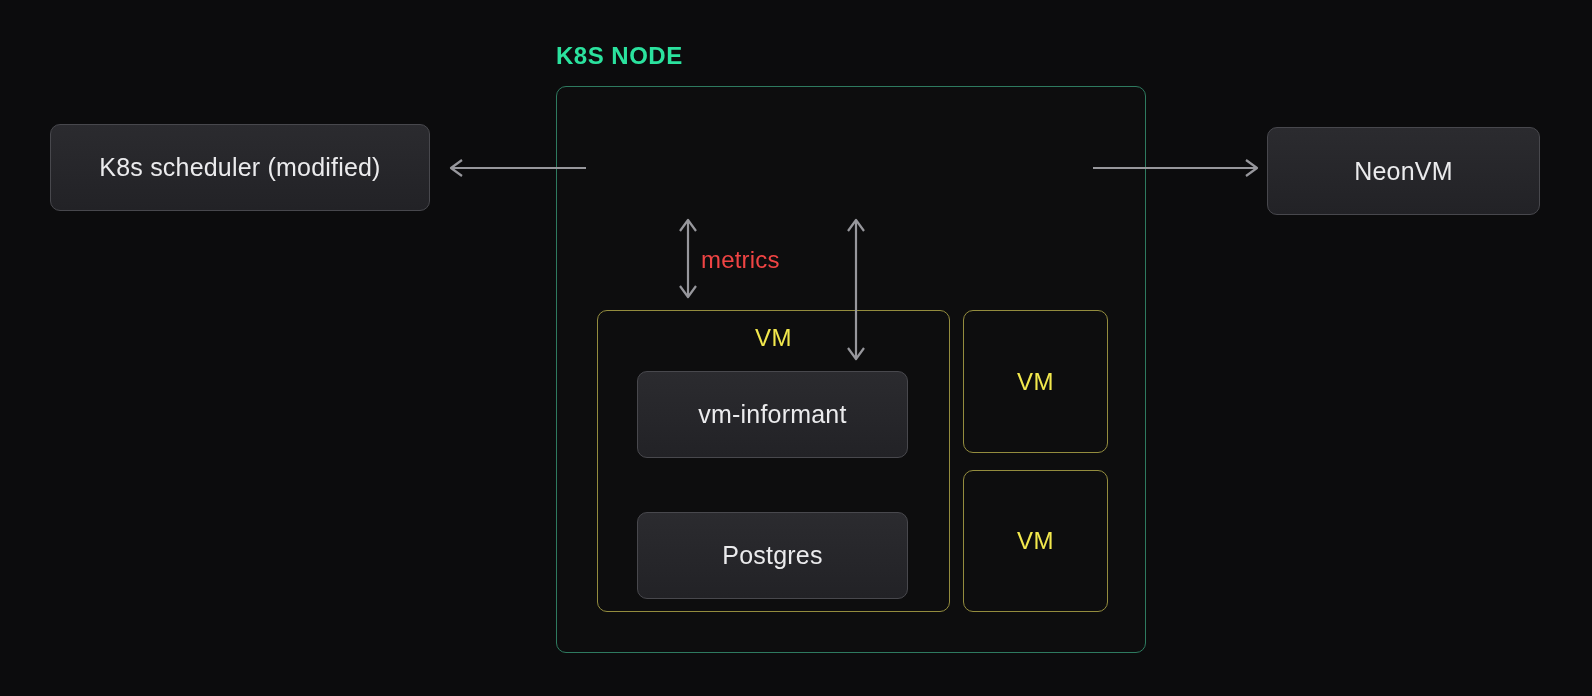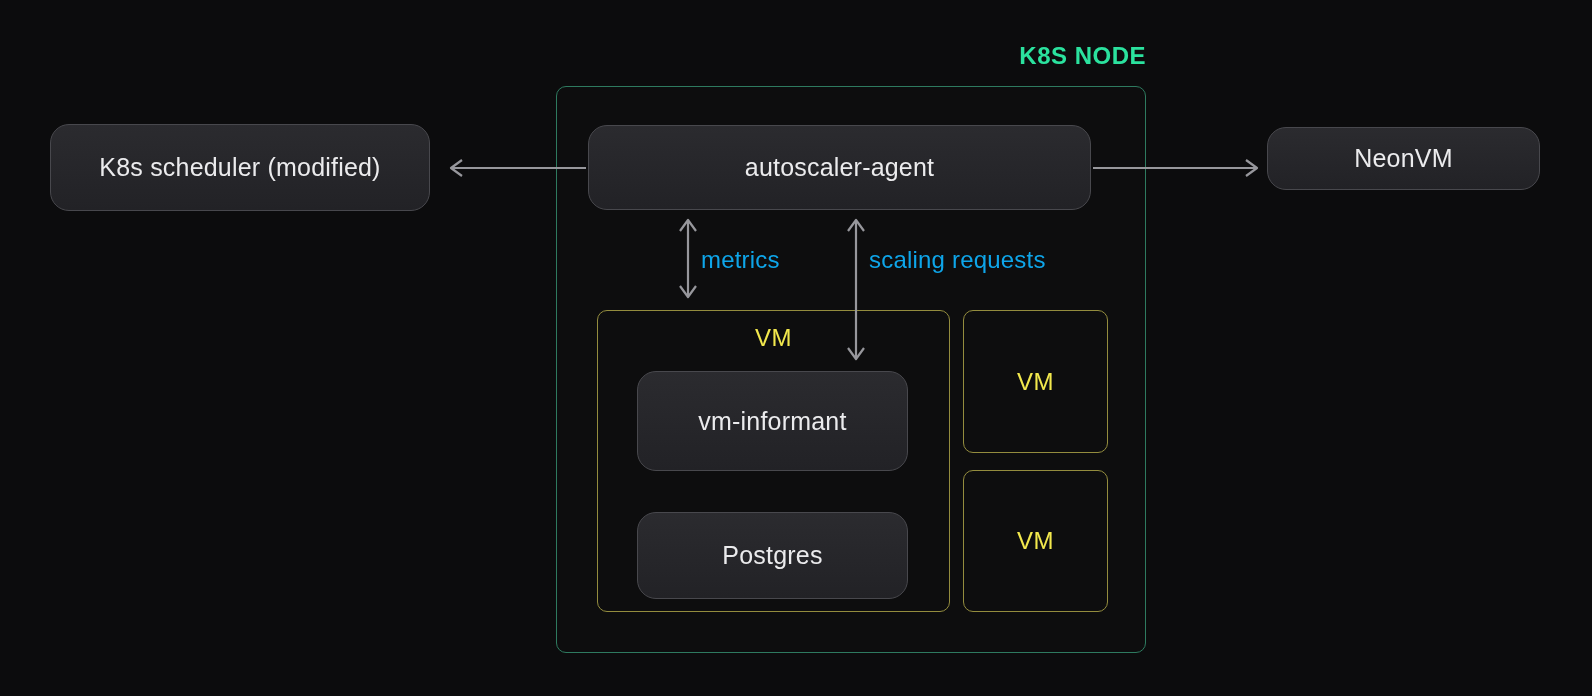--- a/index.html
+++ b/index.html
@@ -17,21 +17,21 @@
   }
 
   
   .gbox {
     position: absolute;
     display: flex;
     align-items: center;
     justify-content: center;
     background: linear-gradient(180deg, var(--box_bg_top, #2b2b2f) 0%, var(--box_bg_bottom, #222226) 100%);
     border: 1px solid var(--box_border, #48484d);
-    border-radius: 19px;
+    border-radius: 10px;
     color: var(--text, #ebebed);
     font-size: 25px;
     letter-spacing: 0.2px;
     box-sizing: border-box;
     text-align: right;
   }
 
   
   .node-frame {
     position: absolute;
@@ -39,21 +39,21 @@
     width: 590px; height: 567px;
     border: 1.5px solid var(--node_border_green, #2e7a5f);
     border-radius: 10px;
     box-sizing: border-box;
     background: rgba(255,255,255,0.008);
   }
   .node-title {
     position: absolute;
     left: 556px; top: 42px;
     width: 590px;
-    text-align: right;
+    text-align: left;
     color: var(--title_green, #2be29e);
     font-size: 24px;
     font-weight: bold;
     letter-spacing: 0.5px;
   }
 
   
   .vm-frame {
     position: absolute;
     border: 1.5px solid var(--vm_border_yellow, #938c3e);
@@ -75,28 +75,28 @@
   .vm-frame-main .vm-label {
     position: absolute;
     top: 13px; left: 0;
     width: 100%;
     text-align: center;
   }
 
   
   .box-scheduler  { left: 50px;   top: 124px; width: 380px; height: 87px; }
   .box-autoscaler { left: 588px;  top: 125px; width: 503px; height: 85px; }
-  .box-neonvm     { left: 1267px; top: 127px; width: 273px; height: 63px; }
-  .box-informant  { left: 637px;  top: 371px; width: 271px; height: 100px; }
+  .box-neonvm     { left: 1267px; top: 127px; width: 273px; height: 88px; }
+  .box-informant  { left: 637px;  top: 371px; width: 271px; height: 87px; }
   .box-postgres   { left: 637px;  top: 487px; width: 271px; height: 87px; margin-top: 25px; }
 
   
   .edge-label {
     position: absolute;
-    color: #0ea5e9;
+    color: #ef4444;
     font-size: 24px;
     letter-spacing: 0.2px;
   }
   .label-metrics { left: 701px; top: 246px; }
   .label-scaling { left: 869px; top: 246px; }
 
   svg.arrows {
     position: absolute;
     left: 0; top: 0;
     width: 1592px; height: 696px;
@@ -115,23 +115,20 @@
 
 <div class="canvas">
 
   <div class="node-title">K8S NODE</div>
   <div class="node-frame"></div>
 
   <div class="gbox box-scheduler">
     <span>K8s scheduler (modified)</span>
   </div>
 
-  <div class="gbox box-autoscaler">
-    <span>autoscaler-agent</span>
-  </div>
 
   <div class="gbox box-neonvm">
     <span>NeonVM</span>
   </div>
 
   <div class="vm-frame vm-frame-main">
     <div class="vm-label">VM</div>
   </div>
 
   <div class="gbox box-informant">
@@ -143,21 +140,20 @@
   </div>
 
   <div class="vm-frame vm-frame-s1">
     <div class="vm-label">VM</div>
   </div>
   <div class="vm-frame vm-frame-s2">
     <div class="vm-label">VM</div>
   </div>
 
   <div class="edge-label label-metrics">metrics</div>
-  <div class="edge-label label-scaling">scaling requests</div>
 
   <svg class="arrows" viewBox="0 0 1592 696">
 
     <g>
       <line x1="586" y1="168" x2="452" y2="168"></line>
       <path d="M462,160 L451,168 L462,176"></path>
     </g>
 
     <g>
       <line x1="1093" y1="168" x2="1256" y2="168"></line>

